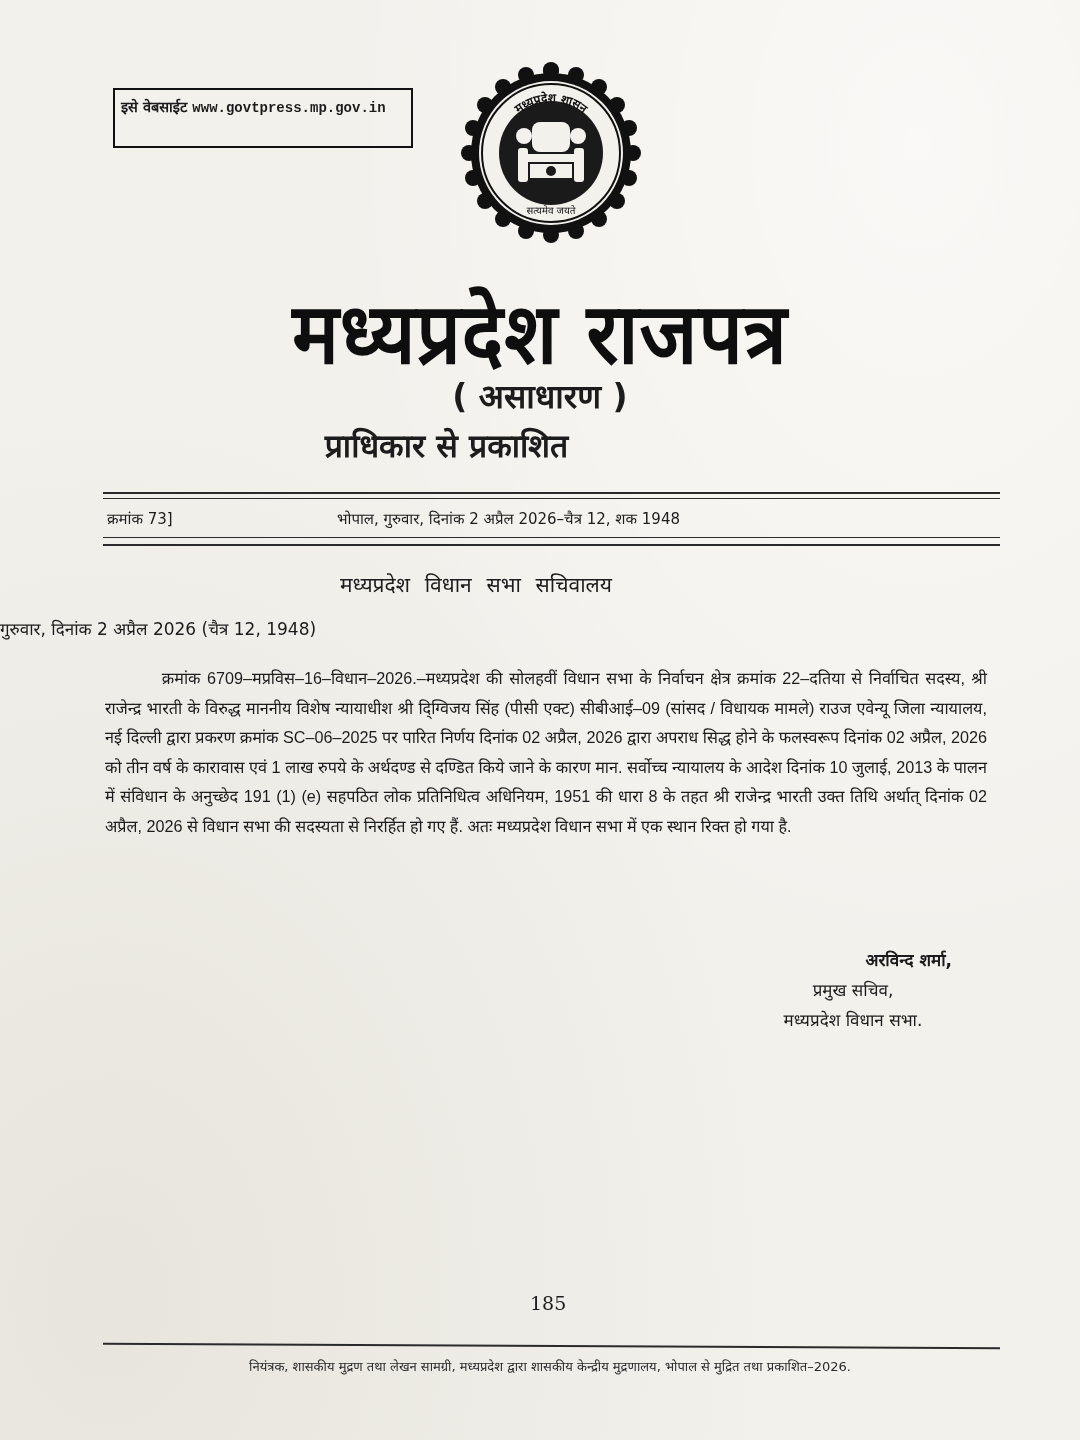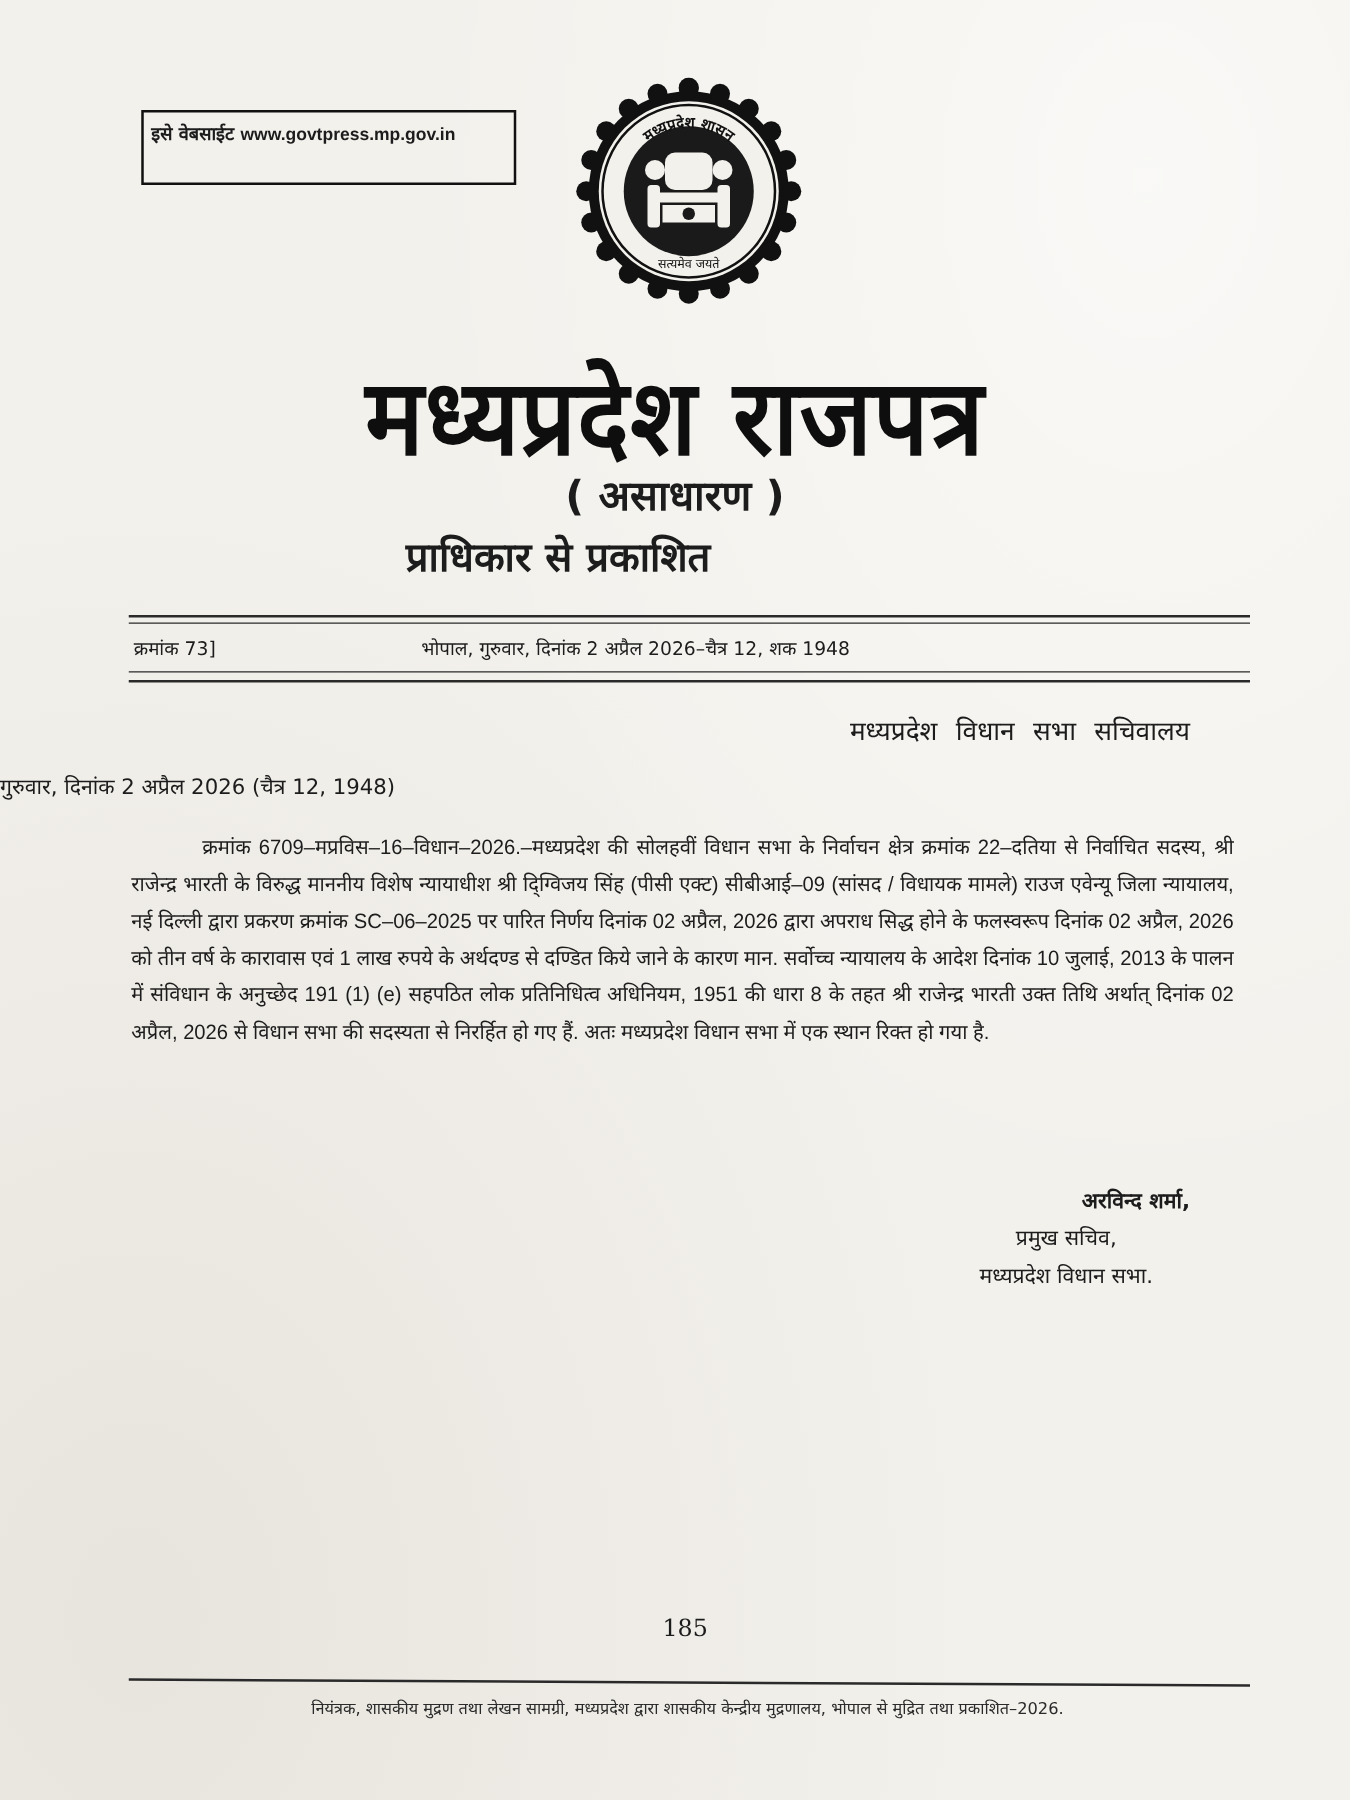--- a/index.html
+++ b/index.html
@@ -15,21 +15,21 @@
   }
   .abs { position: absolute; }
 
   
   .notice {
     left: 113px; top: 88px; width: 300px; height: 60px;
     border: 2px solid #111; box-sizing: border-box;
     padding: 4px 6px; font-size: 14.5px; line-height: 26px;
     font-weight: bold;
   }
-  .notice .l1 span.url { font-family: Liberation Sans, sans-serif; font-size: 14px; }
+  .notice .l1 span.url { font-family: Liberation Mono, monospace; font-size: 14px; }
 
   
   .emblem { left: 460px; top: 62px; width: 182px; height: 182px; }
 
   .masthead {
     left: 0; width: 1080px; top: 278px; text-align: center;
     font-size: 78px; font-weight: bold; letter-spacing: 1px;
     font-family: "DejaVu Sans", sans-serif; color: #0e0e0e;
     transform: scaleY(1.08);
   }
@@ -41,21 +41,21 @@
     left: 0; width: 893px; top: 423px; text-align: center;
     font-size: 32px; font-weight: bold;
   }
 
   .rule { background: #2a2a2a; height: 2px; }
 
   .issue-no { left: 107px; top: 508px; font-size: 15px; }
   .issue-date { left: 337px; top: 508px; font-size: 15px; }
 
   .org-title {
-    left: 0; width: 952px; top: 570px; text-align: right;
+    left: 0; width: 952px; top: 570px; text-align: center;
     font-size: 21px; word-spacing: 8px;
   }
   .org-date {
     left: 0; width: 1080px; top: 617px; text-align: left;
     font-size: 17px;
   }
 
   .body-text {
     left: 105px; top: 664px; width: 900px;
     font-size: 16.5px; line-height: 29.6px; text-align: justify;

